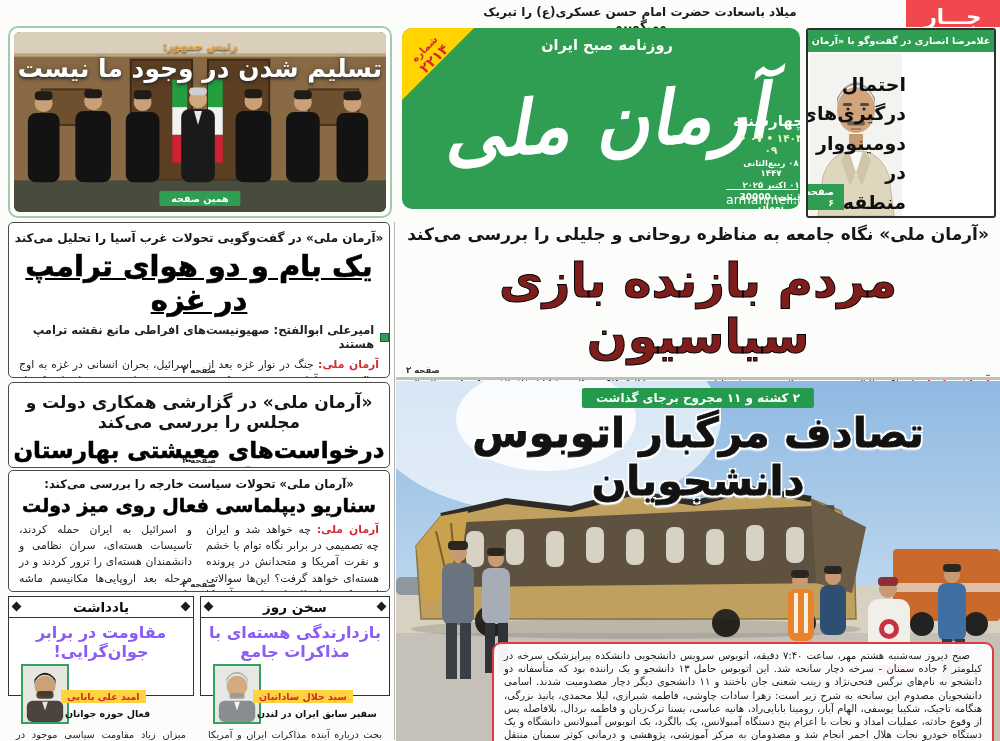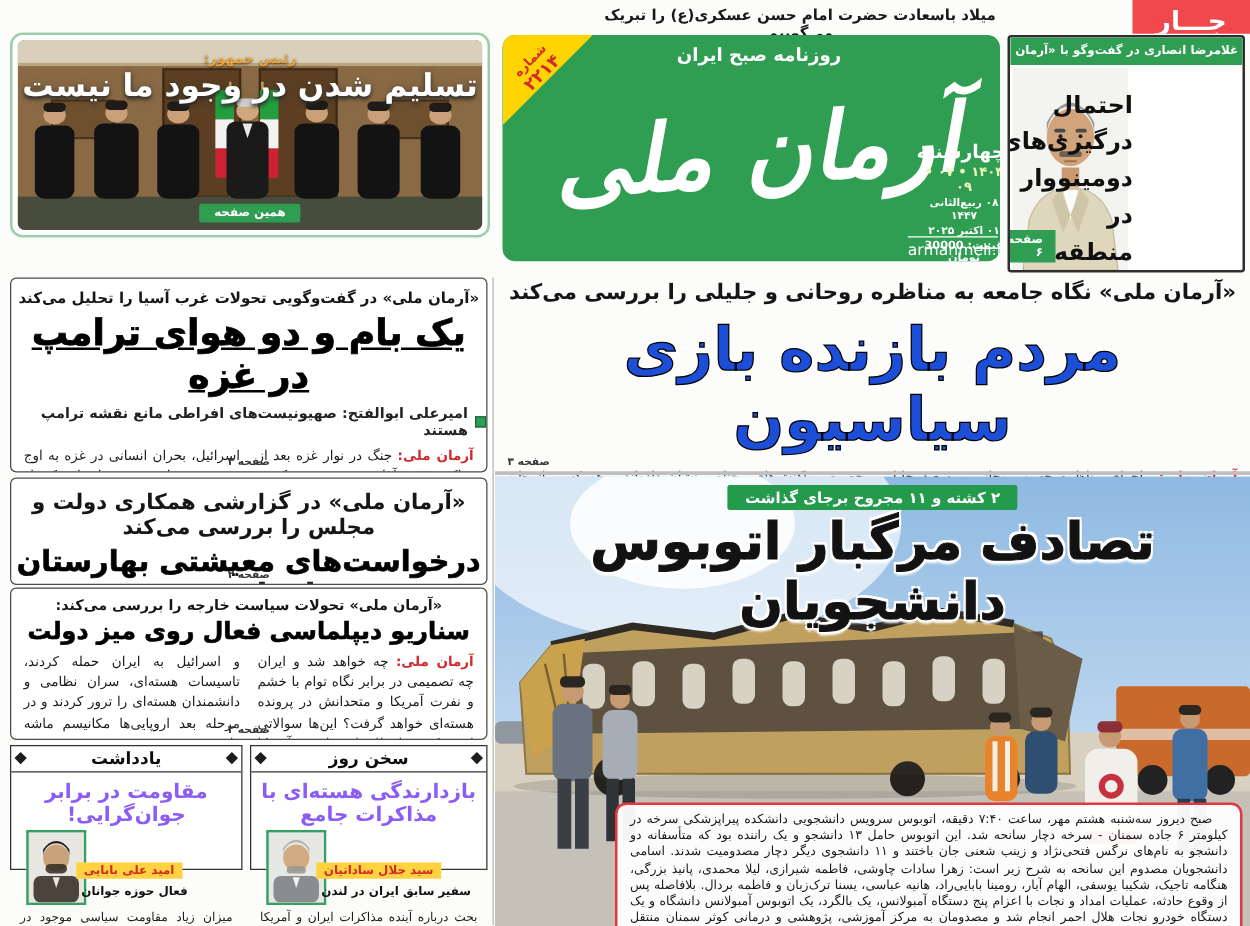--- a/index.html
+++ b/index.html
@@ -29,21 +29,21 @@
           transform:rotate(-4deg); letter-spacing:-2px; white-space:nowrap; }
   .date-block { position:absolute; top:84px; left:336px; width:66px; text-align:center; color:#fff; }
   .date-block .weekday { font-size:15px; font-weight:bold; margin-bottom:2px; }
   .date-block .d1 { font-size:10.5px; font-weight:bold; color:#eef7b8; margin-bottom:2px; }
   .date-block .d2, .date-block .d3 { font-size:8.5px; font-weight:bold; margin-bottom:2px; }
   .date-block .price { font-size:9px; font-weight:bold; margin-bottom:3px; }
   .website { position:absolute; bottom:2px; left:324px; width:72px; border-top:1.5px solid #fff;
              color:#fff; font-size:12.5px; direction:ltr; text-align:center; padding-top:2px; }
 
   
-  .lead-photo-box { position:absolute; top:26px; left:8px; width:384px; height:164px;
+  .lead-photo-box { position:absolute; top:26px; left:8px; width:384px; height:192px;
                     border:2px solid #9fcdaa; border-radius:10px; background:#fff; padding:4px; }
   .lead-photo-inner { position:relative; width:100%; height:100%; border-radius:6px; overflow:hidden; }
   .lead-photo-inner svg { position:absolute; inset:0; width:100%; height:100%; }
   .lead-kicker { position:absolute; top:8px; left:0; width:100%; text-align:center;
                  color:#eda33b; font-weight:bold; font-size:11px; text-shadow:0 1px 2px rgba(0,0,0,.7); }
   .lead-headline { position:absolute; top:22px; left:0; width:100%; text-align:center; color:#fff;
                    font-weight:bold; font-size:25px; text-shadow:0 2px 3px rgba(40,40,40,.85), 0 0 6px rgba(60,60,60,.6); }
   .lead-badge { position:absolute; bottom:6px; left:50%; transform:translateX(-50%);
                 background:#2f9e53; color:#fff; font-size:9.5px; font-weight:bold; padding:2px 12px; border-radius:2px; }
 
@@ -83,21 +83,21 @@
   .body-cols { column-count:2; column-gap:14px; font-size:10.8px; line-height:1.5;
                text-align:justify; color:#1c1c1c; direction:rtl; }
   .lead-red { color:#d12b2f; font-weight:bold; }
   .page-num { position:absolute; bottom:2px; left:0; width:100%; text-align:center;
               font-size:8.5px; font-weight:bold; color:#333; }
 
   
   .main-art { position:absolute; top:222px; left:400px; width:596px; height:155px; }
   .main-art .kicker { font-size:17px; margin-top:2px; }
   .main-art .headline { text-align:center; font-weight:bold; font-size:48px; margin-top:8px;
-                        color:#1d4ed8; -webkit-text-stroke:1px #000; letter-spacing:-1px; }
+                        color:#7f1d1d; -webkit-text-stroke:1px #000; letter-spacing:-1px; }
   .main-art .body-cols { margin:10px 6px 0; }
   .main-art .page-num { text-align:right; padding-right:12px; width:auto; right:auto; left:6px; }
 
   .gray-rule { position:absolute; top:377px; left:396px; width:604px; height:3px; background:#bfbfbf; }
   .v-rule { position:absolute; top:222px; left:394px; width:1px; height:518px; background:#b5b5b5; }
 
   
   .bus-section { position:absolute; top:381px; left:396px; width:604px; height:360px; overflow:hidden; }
   .bus-section > svg { position:absolute; inset:0; width:100%; height:100%; }
   .bus-badge { position:absolute; top:7px; left:50%; transform:translateX(-50%); background:#249a4c;

